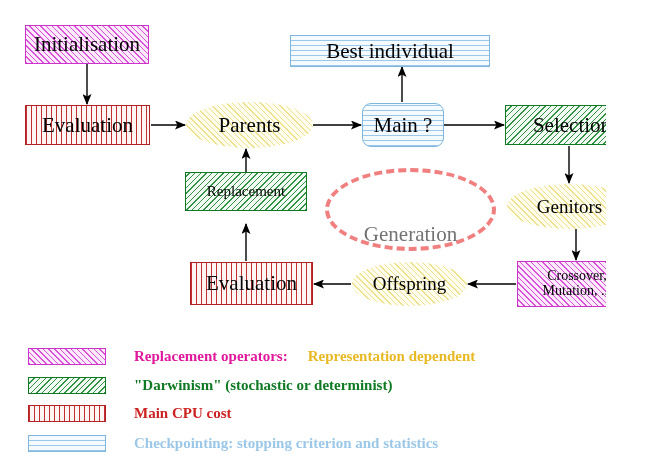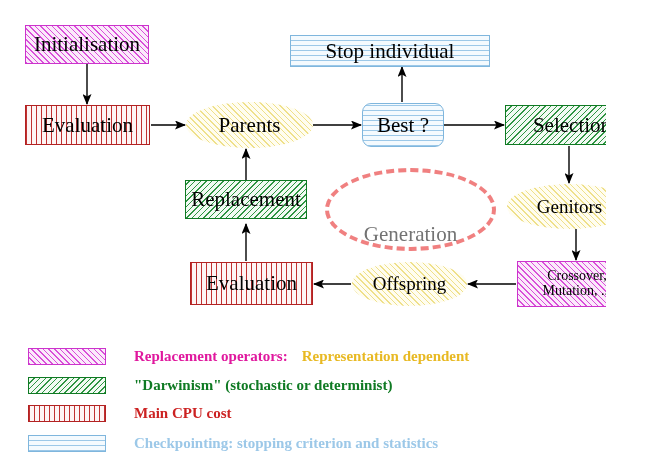--- a/index.html
+++ b/index.html
@@ -117,21 +117,21 @@
     font-family: "Liberation Serif", "DejaVu Serif", serif;
     font-size: 15px;
     font-weight: bold;
     white-space: nowrap;
   }
   .lt-magenta { color: #E0189E; }
   .lt-gold    { color: #E8B923; }
   .lt-green   { color: #0F7A23; }
   .lt-red     { color: #CC2222; text-align: right; }
   .lt-blue    { color: #9CC8E8; }
-  .legend-text .seg2 { margin-left: 14px; }
+  .legend-text .seg2 { margin-left: 20px; }
 </style>
 </head>
 <body>
 
 <div id="canvas">
 
   <svg id="arrows" viewBox="0 0 662 471" xmlns="http://www.w3.org/2000/svg">
     <defs>
       <marker id="ah" markerWidth="11" markerHeight="9" refX="10" refY="4.5" orient="auto" markerUnits="userSpaceOnUse">
         <path d="M0,0 L11,4.5 L0,9 L2.4,4.5 Z" fill="#000"></path>
@@ -169,25 +169,25 @@
 
   <div class="node box theme-red" style="left:25px; top:105px; width:125px; height:40px; font-size:21px; z-index:2;">
     <span class="node-label">Evaluation</span>
   </div>
 
   <div class="node ellipse theme-yellow" style="left:186px; top:102px; width:127px; height:46px; font-size:21px; z-index:2;">
     <span class="node-label">Parents</span>
   </div>
 
   <div class="node box theme-blue" style="left:290px; top:35px; width:200px; height:32px; font-size:21px; z-index:2;">
-    <span class="node-label">Stop individual</span>
+    <span class="node-label">Best individual</span>
   </div>
 
   <div class="node box rounded theme-blue" style="left:362px; top:103px; width:82px; height:44px; font-size:21px; z-index:2;">
-    <span class="node-label">Best ?</span>
+    <span class="node-label">Main ?</span>
   </div>
 
   <div class="node box theme-green" style="left:505px; top:105px; width:123px; height:40px; font-size:21px; z-index:2;padding-left:11px;">
     <span class="node-label">Selection</span>
   </div>
 
   <div class="node ellipse theme-yellow" style="left:507px; top:184px; width:125px; height:45px; font-size:19px; z-index:2;">
     <span class="node-label">Genitors</span>
   </div>
 
@@ -197,21 +197,21 @@
   </div>
 
   <div class="node ellipse theme-yellow" style="left:352px; top:262px; width:115px; height:44px; font-size:19px; z-index:2;">
     <span class="node-label">Offspring</span>
   </div>
 
   <div class="node box theme-red" style="left:190px; top:262px; width:123px; height:43px; font-size:21px; z-index:2;">
     <span class="node-label">Evaluation</span>
   </div>
 
-  <div class="node box theme-green" style="left:185px; top:180px; width:122px; height:39px; font-size:21px; z-index:2;">
+  <div class="node box theme-green" style="left:185px; top:172px; width:122px; height:39px; font-size:15px; z-index:2;">
     <span class="node-label">Replacement</span>
   </div>
 
   <div class="generation" style="left:325px; top:168px; width:171px; height:83px; font-size:21px; z-index:2;">
     <span class="node-label">Generation</span>
   </div>
 
   <div class="legend-row" style="top:348px;">
     <span class="swatch theme-magenta"></span>
     <span class="legend-text lt-magenta"><span>Replacement operators:</span><span class="seg2 lt-gold">Representation dependent</span></span>

